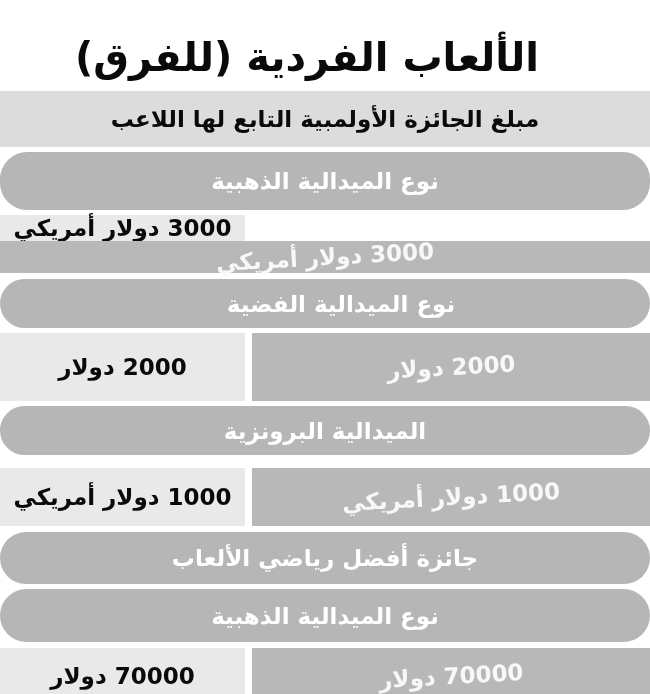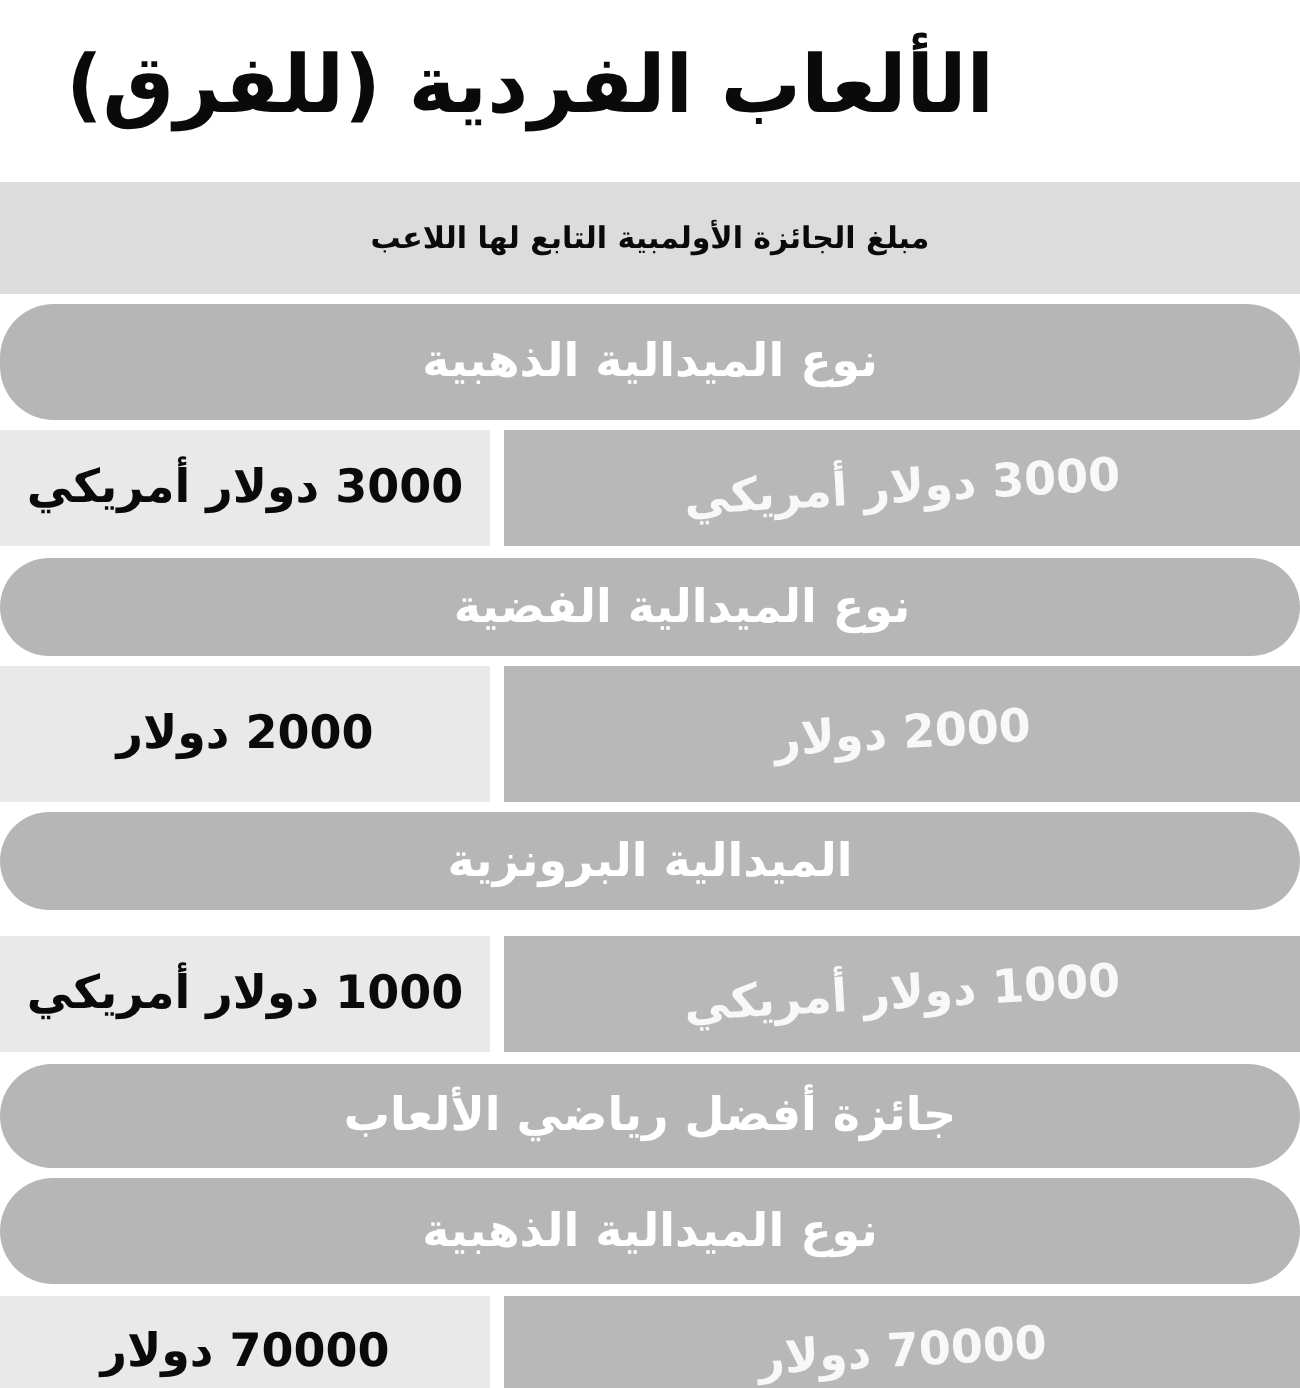--- a/index.html
+++ b/index.html
@@ -16,25 +16,26 @@
   }
   .title {
     position: absolute;
     top: 0;
     left: 0;
     width: 530px;
     height: 86px;
     display: flex;
     align-items: center;
     justify-content: center;
-    margin: 0;
+    margin: 14px;
     font-size: 40px;
     font-weight: bold;
     color: var(--text-black, #0a0a0a);
     letter-spacing: -1px;
+    padding-left: 28px;
   }
   .table {
     position: absolute;
     top: 91px;
     left: 0;
     width: 650px;
   }
   .row {
     display: flex;
     width: 650px;
@@ -73,21 +74,21 @@
     font-size: 23px;
   }
   .header-row .cell.left {
     background: var(--header-bg, #dcdcdc);
     color: var(--text-black, #0a0a0a);
     font-size: 20px;
   }
   .header-row .cell.right {
     background: var(--header-bg, #dcdcdc);
     color: var(--text-black, #0a0a0a);
-    font-size: 15px;
+    font-size: 23px;
   }
   .nowrap { white-space: nowrap; }
   .tilt {
     display: inline-block;
     transform: rotate(-3.2deg);
     white-space: nowrap;
   }
   .strip {
     width: 650px;
     height: 20px;
@@ -104,21 +105,21 @@
   <div class="row header-row" style="height:56px; margin-bottom:5px;">
     <div class="cell right">
       <span class="nowrap" dir="rtl">مبلغ الجائزة الأولمبية التابع لها اللاعب</span>
     </div>
   </div>
 
   <div class="row cat" style="height:58px; margin-bottom:5px;">
     <span dir="rtl">نوع الميدالية الذهبية</span>
   </div>
 
-  <div class="row" style="height:58px; margin-bottom:6px;">
+  <div class="row" style="height:58px; margin-bottom:6px;flex-direction:column;">
     <div class="cell left">
       <span class="nowrap" dir="rtl">3000 دولار أمريكي</span>
     </div>
     <div class="cell right">
       <span class="tilt" dir="rtl">3000 دولار أمريكي</span>
     </div>
   </div>
 
   <div class="row cat" style="height:49px; margin-bottom:5px;padding-left:32px;">
     <span dir="rtl">نوع الميدالية الفضية</span>

